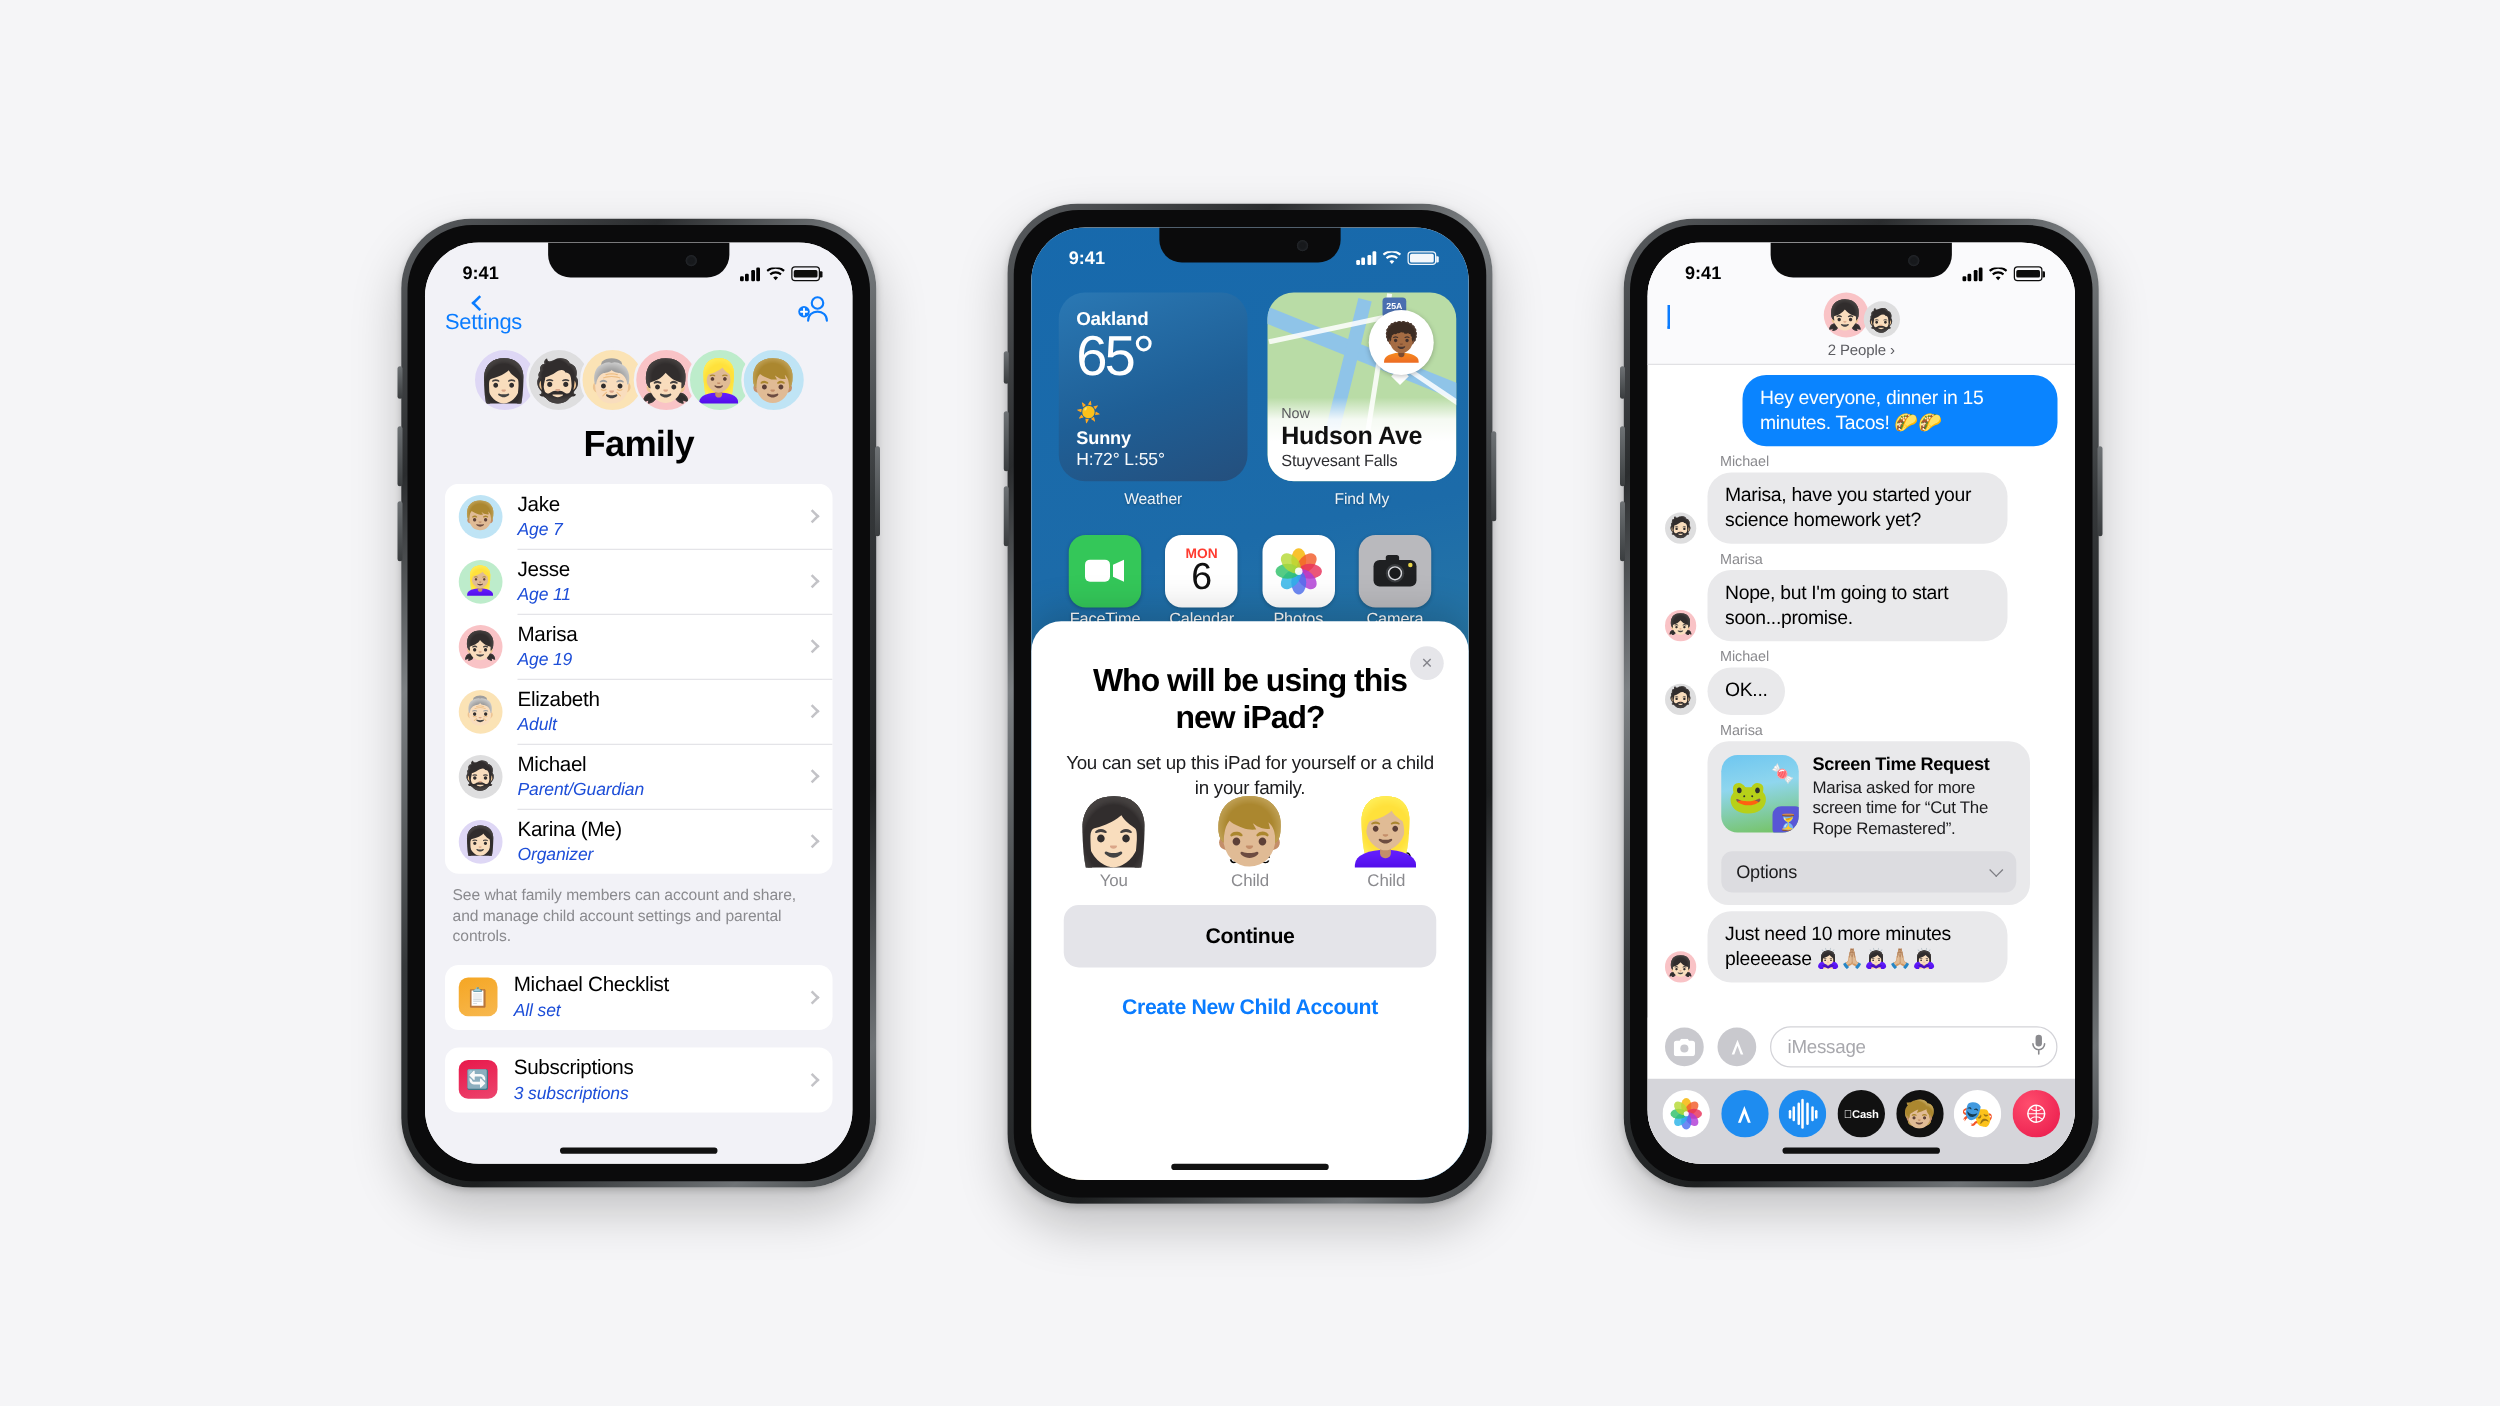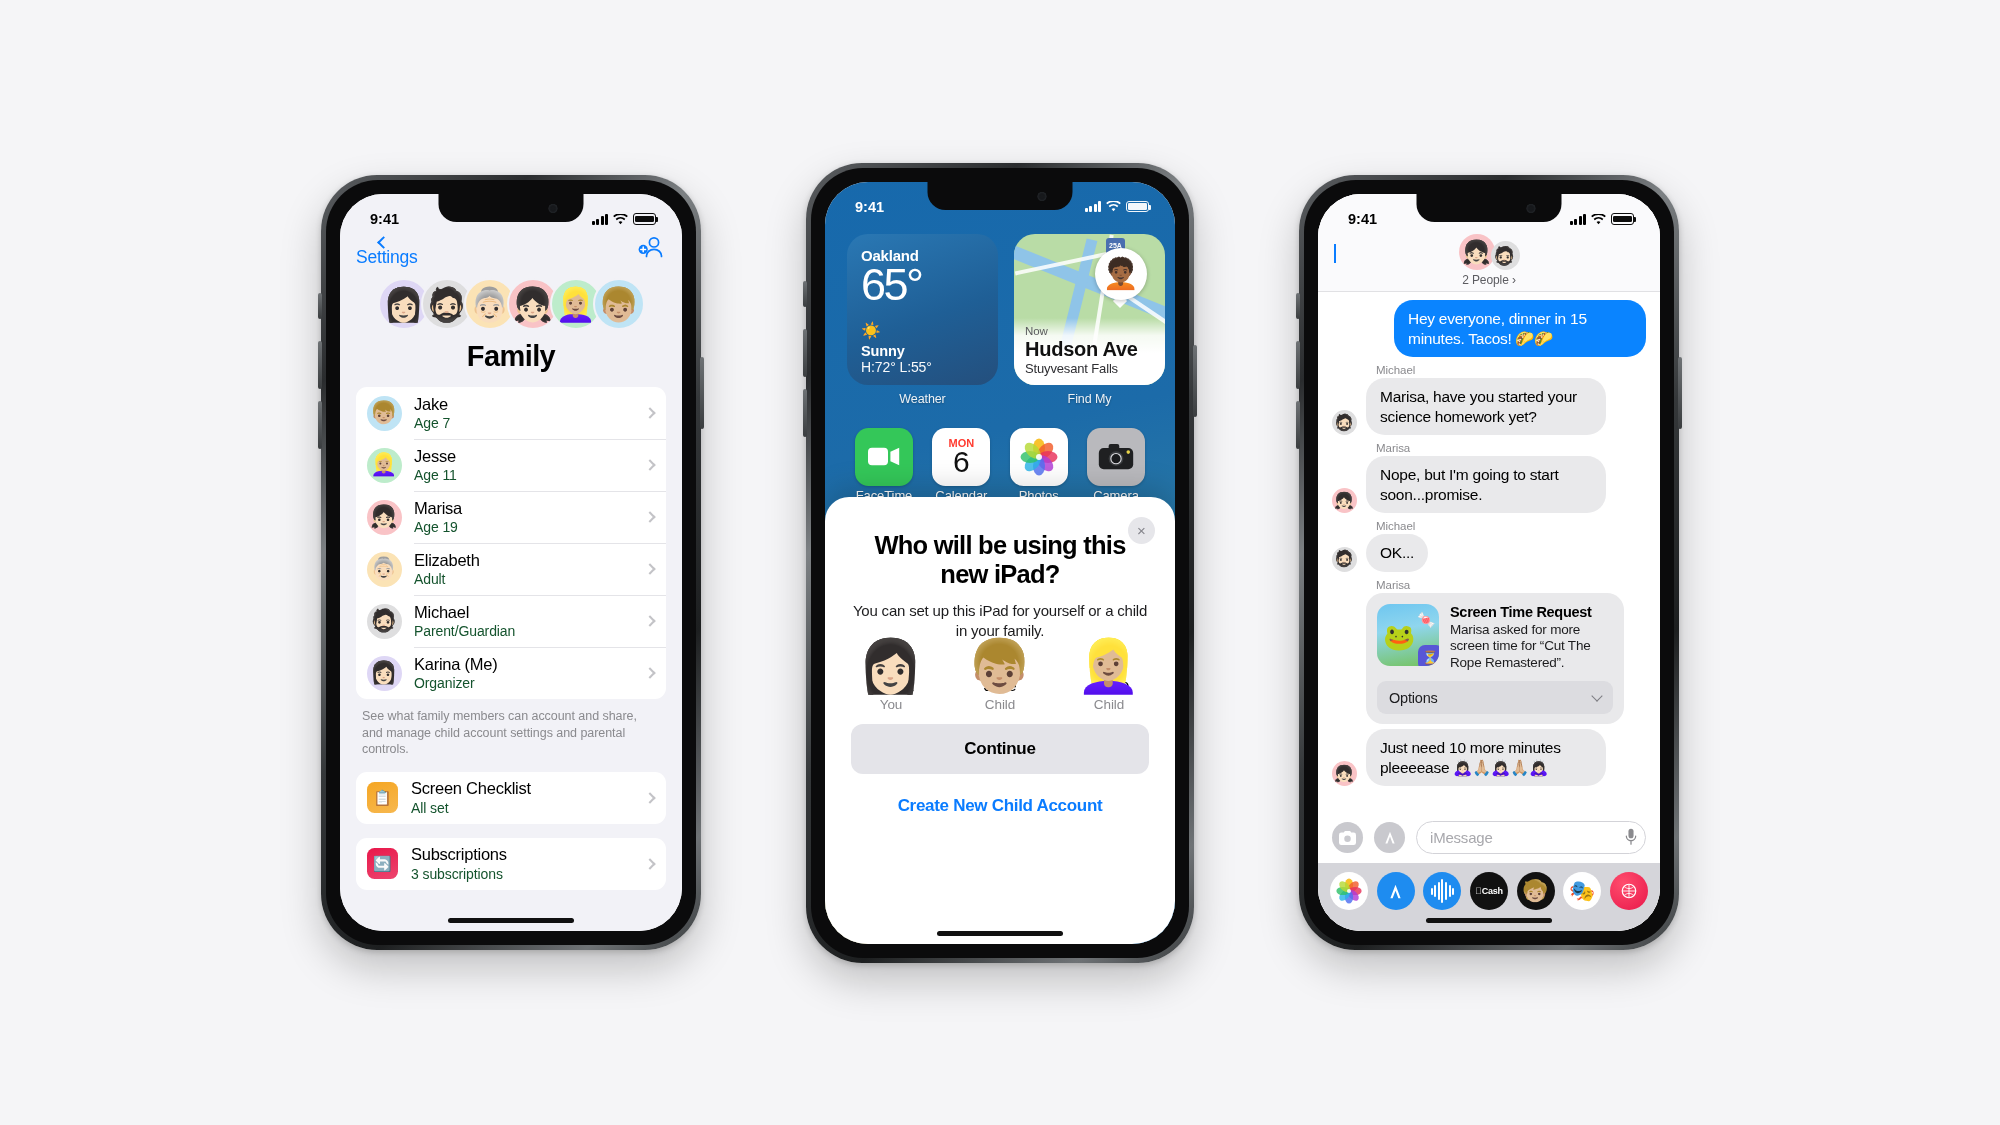--- a/index.html
+++ b/index.html
@@ -74,21 +74,21 @@
   .p1-scroll { flex:1 1 auto; overflow:hidden; padding:0 16px; }
   .card { background:#fff; border-radius:11px; overflow:hidden; }
   .row { display:flex; align-items:center; padding:7px 12px 7px 11px; position:relative;
          min-height:52px; }
   .row + .row:before { content:""; position:absolute; left:58px; right:0; top:0; height:1px;
          background:#e4e4e8; }
   .row .ravatar { width:35px; height:35px; border-radius:50%; flex:0 0 auto; margin-right:12px;
          overflow:hidden; position:relative; }
   .row .rtext { flex:1 1 auto; min-width:0; }
   .row .rname { font-size:16.5px; color:#000; letter-spacing:-.25px; line-height:1.2; }
-  .row .rsub { font-size:14px; color:#14532d; letter-spacing:-.1px; margin-top:1px; }
+  .row .rsub { font-size:14px; color:#1d4ed8; letter-spacing:-.1px; margin-top:1px;font-style:italic; }
   .chev-r { width:8px; height:8px; border-top:2px solid #c3c3c7; border-right:2px solid #c3c3c7;
          transform:rotate(45deg); flex:0 0 auto; margin-left:8px; }
   .footnote { font-size:12.5px; color:#8a8a8e; line-height:1.33; padding:9px 6px 14px 6px;
          letter-spacing:-.05px; }
   .appicon { width:31px; height:31px; border-radius:7.5px; flex:0 0 auto; margin-right:13px;
          display:flex; align-items:center; justify-content:center; }
 
   
   .p2 { position:absolute; inset:0; overflow:hidden; }
   .wallpaper { position:absolute; inset:0;
@@ -349,21 +349,21 @@
     </span>
     <span class="chev-r"></span>
   </div>
                 </div>
               <div class="footnote">See what family members can account and share, and manage child account settings and parental controls.</div>
               <div id="p1-settings">
   <div class="card" style="margin-bottom:14px">
     <div class="row">
       <span class="appicon" style="background:linear-gradient(160deg,#f5a623,#f5a623cc);font-size:15px">📋</span>
       <span class="rtext">
-        <span class="rname">Screen Checklist</span>
+        <span class="rname">Michael Checklist</span>
         <span class="rsub" style="display:block">All set</span>
       </span>
       <span class="chev-r"></span>
     </div>
   </div>
   <div class="card" style="margin-bottom:14px">
     <div class="row">
       <span class="appicon" style="background:linear-gradient(160deg,#e8174a,#e8174acc);font-size:15px">🔄</span>
       <span class="rtext">
         <span class="rname">Subscriptions</span>

